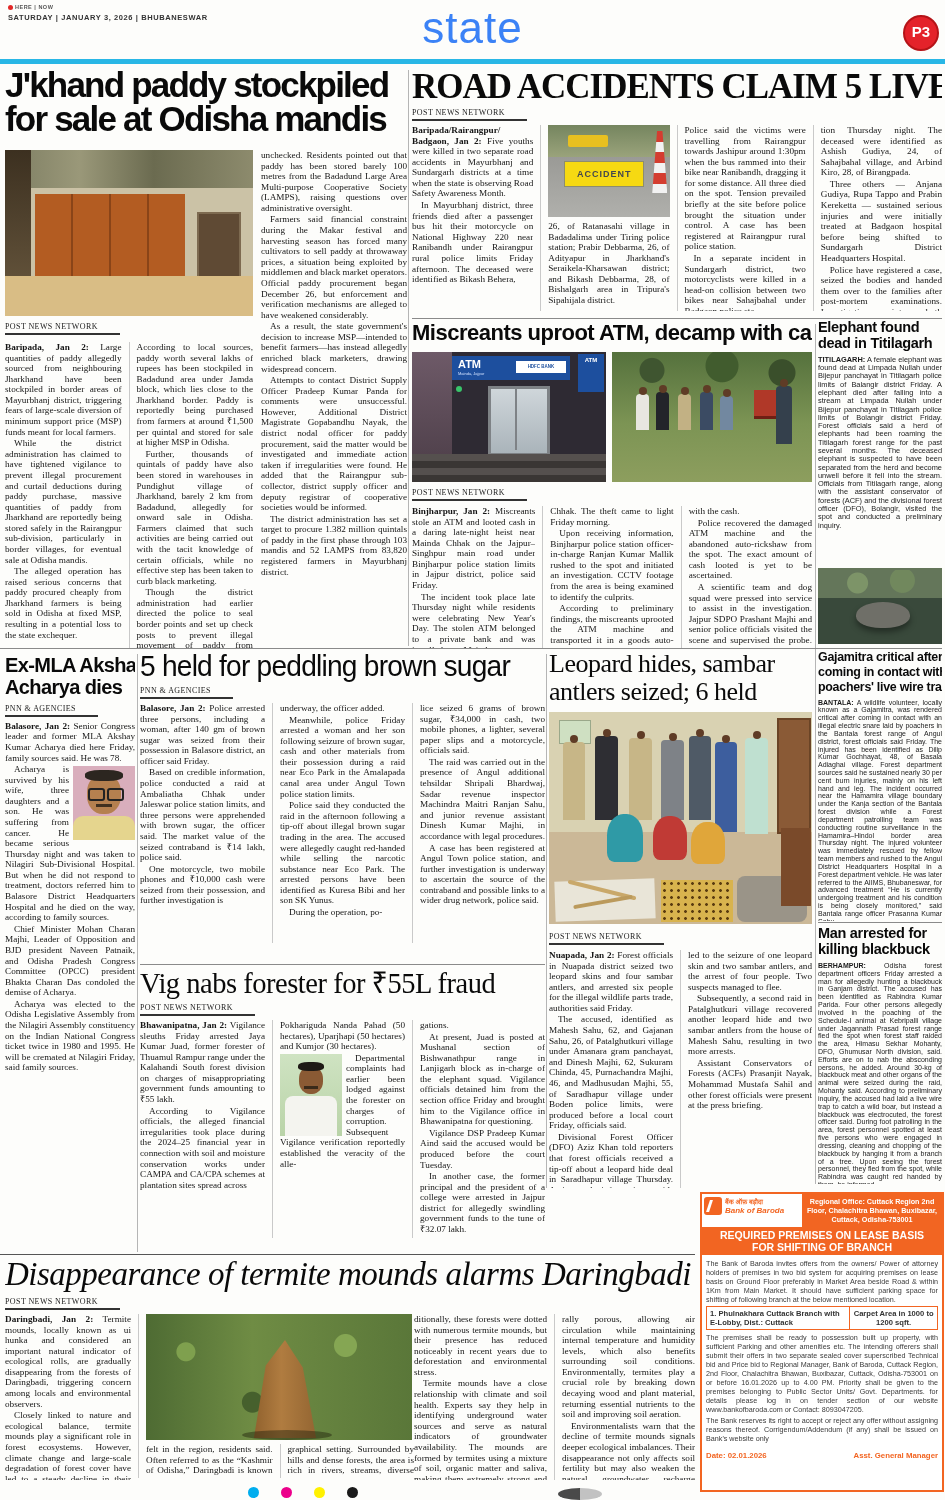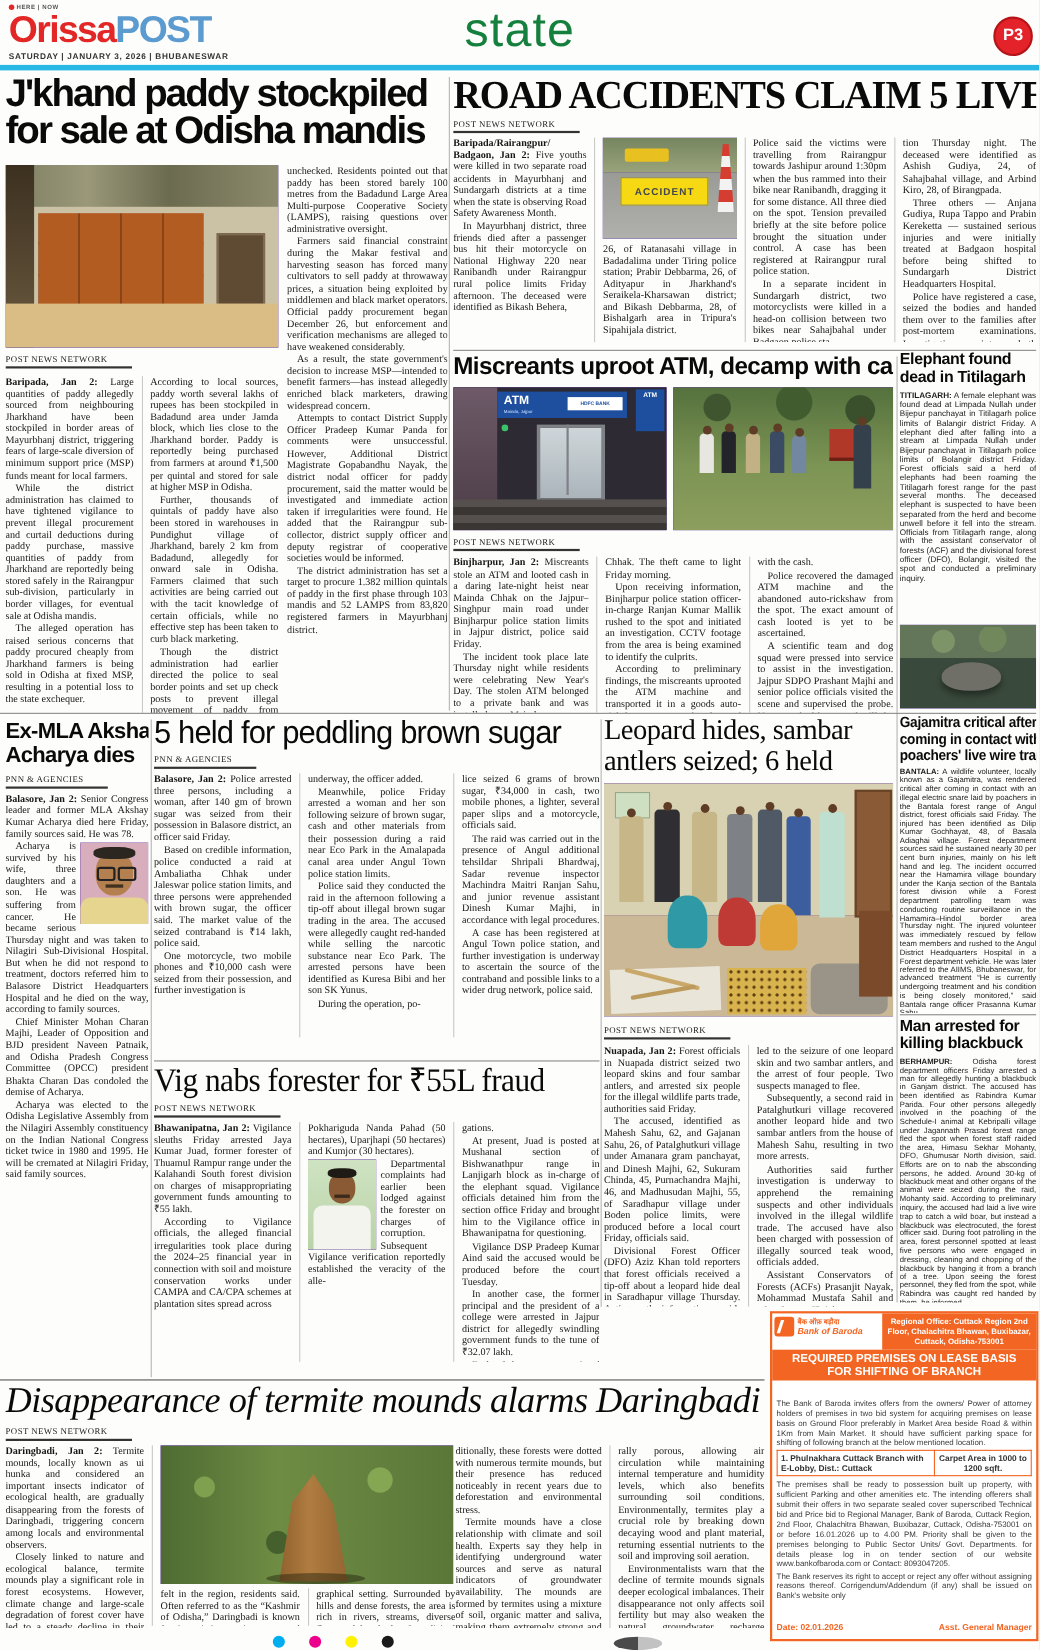--- a/index.html
+++ b/index.html
@@ -31,50 +31,49 @@
   .brief-b{font:7.2px/1.12 "Liberation Sans",sans-serif;text-align:justify;color:#1b1b1b;margin:0}
   
   .vrule{position:absolute;width:1px;background:#b5b5b5}
   .hrule{position:absolute;height:1px;background:#8a8a8a}
   
   .tagline{font:bold 5.5px "Liberation Sans",sans-serif;color:#555;letter-spacing:.5px}
   .tagdot{display:inline-block;width:5px;height:5px;border-radius:50%;background:#e22726;vertical-align:middle;margin-right:2px}
   .brand{font:bold 34px/1 "Liberation Sans",sans-serif;letter-spacing:-1.5px}
   .brand .r{color:#e22726}.brand .bl2{color:#5b9bd0}
   .dateline{font:bold 7.5px "Liberation Sans",sans-serif;color:#333;letter-spacing:.6px;margin-top:3px}
-  .section{font:44px/1 "Liberation Sans",sans-serif;color:#15803d;letter-spacing:1px}
+  .section{font:44px/1 "Liberation Sans",sans-serif;color:#3b82f6;letter-spacing:1px}
   .p3{width:32px;height:32px;border-radius:50%;background:#e4222a;border:2px solid #b51418;
       color:#fff;font:bold 15px/29px "Liberation Sans",sans-serif;text-align:center}
   .cyanbar{position:absolute;left:0;top:59px;width:945px;height:5px;background:#29b7e6}
   
   .ph{position:absolute;overflow:hidden;background:#4c1d95}
   .ph div{position:absolute}
   .acc-sign{background:#f6d912;border:1px solid #8d8d6d;color:#44484e;
             font:bold 9px/24px "Liberation Sans",sans-serif;text-align:center;letter-spacing:1px}
   .head{position:absolute;left:50%;top:-7px;margin-left:-4px;width:8px;height:8px;border-radius:50%;background:#5f3c26}
   .person{position:absolute;border-radius:4px 4px 0 0}
   
   .ad{position:absolute;border:2px solid #f26522;background:#fff;font-family:"Liberation Sans",sans-serif}
-  .ad .sec{padding:16px 4px}
+  .ad .sec{padding:4px 4px}
   .ad p{margin:0 0 2px 0;font-size:7.2px;line-height:1.25;text-align:justify;color:#3a3a3a}
   .ad .org{background:#f26522;color:#fff;font-weight:bold;font-size:7.2px;line-height:1.25;padding:3px 4px;text-align:center}
   .ad .banner{background:#f26522;color:#fff;font-weight:bold;font-size:10.5px;line-height:1.15;text-align:center;padding:2px}
   .ad table{border-collapse:collapse;width:100%}
   .ad td{border:1px solid #f26522;font-size:7.6px;font-weight:bold;color:#333;padding:2px 3px}
   .ad .foot{display:flex;justify-content:space-between;color:#f26522;font-weight:bold;font-size:7.8px;padding:2px 4px}
   .regdot{position:absolute;width:11px;height:11px;border-radius:50%}
 </style>
 </head>
 <body>
 
 <div id="page">
 
   <div class="abs" style="left:8px;top:4px">
     <div class="tagline"><span class="tagdot"></span><span>HERE | NOW</span></div>
-    <div class="brand"><span class="r">Orissa</span><span class="bl2">POST</span></div>
     <div class="dateline">SATURDAY | JANUARY 3, 2026 | BHUBANESWAR</div>
   </div>
   <div class="abs section" style="left:50%;top:6px;transform:translateX(-50%)">state</div>
   <div class="abs p3" style="left:903px;top:15px">P3</div>
   <div class="cyanbar"></div>
 
   <div class="abs" style="left:5px;top:68px;width:402px;height:582px;overflow:hidden">
     <div class="hl hl-paddy">
       <div>J'khand paddy stockpiled</div>
         <div>for sale at Odisha mandis</div>
@@ -356,34 +355,33 @@
     <div class="abs byline" style="left:0;top:282px"><span>POST NEWS NETWORK</span></div>
     <div class="abs cols" style="left:0;top:300px;width:263px;height:238px">
       <div class="col" style="height:238px">
         <p class="b ni"><b class="lead">Nuapada, Jan 2:</b> <span>Forest officials in Nuapada district seized two leopard skins and four sambar antlers, and arrested six people for the illegal wildlife parts trade, authorities said Friday.</span></p>
         <p class="b">The accused, identified as Mahesh Sahu, 62, and Gajanan Sahu, 26, of Patalghutkuri village under Amanara gram panchayat, and Dinesh Majhi, 62, Sukuram Chinda, 45, Purnachandra Majhi, 46, and Madhusudan Majhi, 55, of Saradhapur village under Boden police limits, were produced before a local court Friday, officials said.</p>
         <p class="b">Divisional Forest Officer (DFO) Aziz Khan told reporters that forest officials received a tip-off about a leopard hide deal in Saradhapur village Thursday. Acting on the information, a raid</p>
       </div>
       <div class="col" style="height:238px">
         <p class="b ni">led to the seizure of one leopard skin and two sambar antlers, and the arrest of four people. Two suspects managed to flee.</p>
         <p class="b">Subsequently, a second raid in Patalghutkuri village recovered another leopard hide and two sambar antlers from the house of Mahesh Sahu, resulting in two more arrests.</p>
-        <p class="b">Authorities said further investigation is underway to apprehend the remaining suspects and other individuals involved in the illegal wildlife trade. The accused have also been charged with possession of illegally sourced teak wood, officials added.</p>
         <p class="b">Assistant Conservators of Forests (ACFs) Prasanjit Nayak, Mohammad Mustafa Sahil and other forest officials were present at the press briefing.</p>
       </div>
     </div>
   </div>
 
   <div class="abs" style="left:5px;top:1258px;width:690px;height:242px;overflow:hidden">
     <div class="hl hl-termite">
         <div>Disappearance of termite mounds alarms Daringbadi</div>
       </div>
     <div class="byline" style="margin-top:6px"><span>POST NEWS NETWORK</span></div>
     <div class="cols" style="height:166px">
       <div style="width:126px;flex:none;overflow:hidden;height:166px">
-        <p class="b ni"><b class="lead">Daringbadi, Jan 2:</b> <span>Termite mounds, locally known as ui hunka and considered an important insects indicator of ecological health, are gradually disappearing from the forests of Daringbadi, triggering concern among locals and environmental observers.</span></p>
+        <p class="b ni"><b class="lead">Daringbadi, Jan 2:</b> <span>Termite mounds, locally known as ui hunka and considered an important natural indicator of ecological rolls, are gradually disappearing from the forests of Daringbadi, triggering concern among locals and environmental observers.</span></p>
         <p class="b">Closely linked to nature and ecological balance, termite mounds play a significant role in forest ecosystems. However, climate change and large-scale degradation of forest cover have led to a steady decline in their numbers. Irregular rainfall patterns and unusual variations across summer, monsoon and winter seasons are increasingly being</p>
       </div>
       <div style="width:268px;flex:none;margin-left:7px;padding-left:7px;border-left:1px solid #c9c9c9">
         <div class="ph" style="position:relative;width:266px;height:126px">
           <div style="left:0;top:0;width:266px;height:126px;background:linear-gradient(90deg,#4e6b33,#6f8c44 40%,#5a7739)"></div>
           <div style="left:0;top:0;width:266px;height:126px;background:radial-gradient(circle at 15% 30%,#7fa04e 9px,transparent 10px),radial-gradient(circle at 75% 25%,#85a653 11px,transparent 12px),radial-gradient(circle at 40% 70%,#46602d 10px,transparent 11px)"></div>
           <div style="left:102px;top:26px;width:74px;height:98px;background:linear-gradient(90deg,#8a5c2a,#b07c40 45%,#8f6230);clip-path:polygon(50% 0,74% 28%,92% 100%,8% 100%,24% 26%)"></div>
           <div style="left:96px;top:116px;width:90px;height:10px;background:rgba(30,30,10,.45);border-radius:50%"></div>
         </div>
         <div class="cols" style="margin-top:4px;height:34px">

